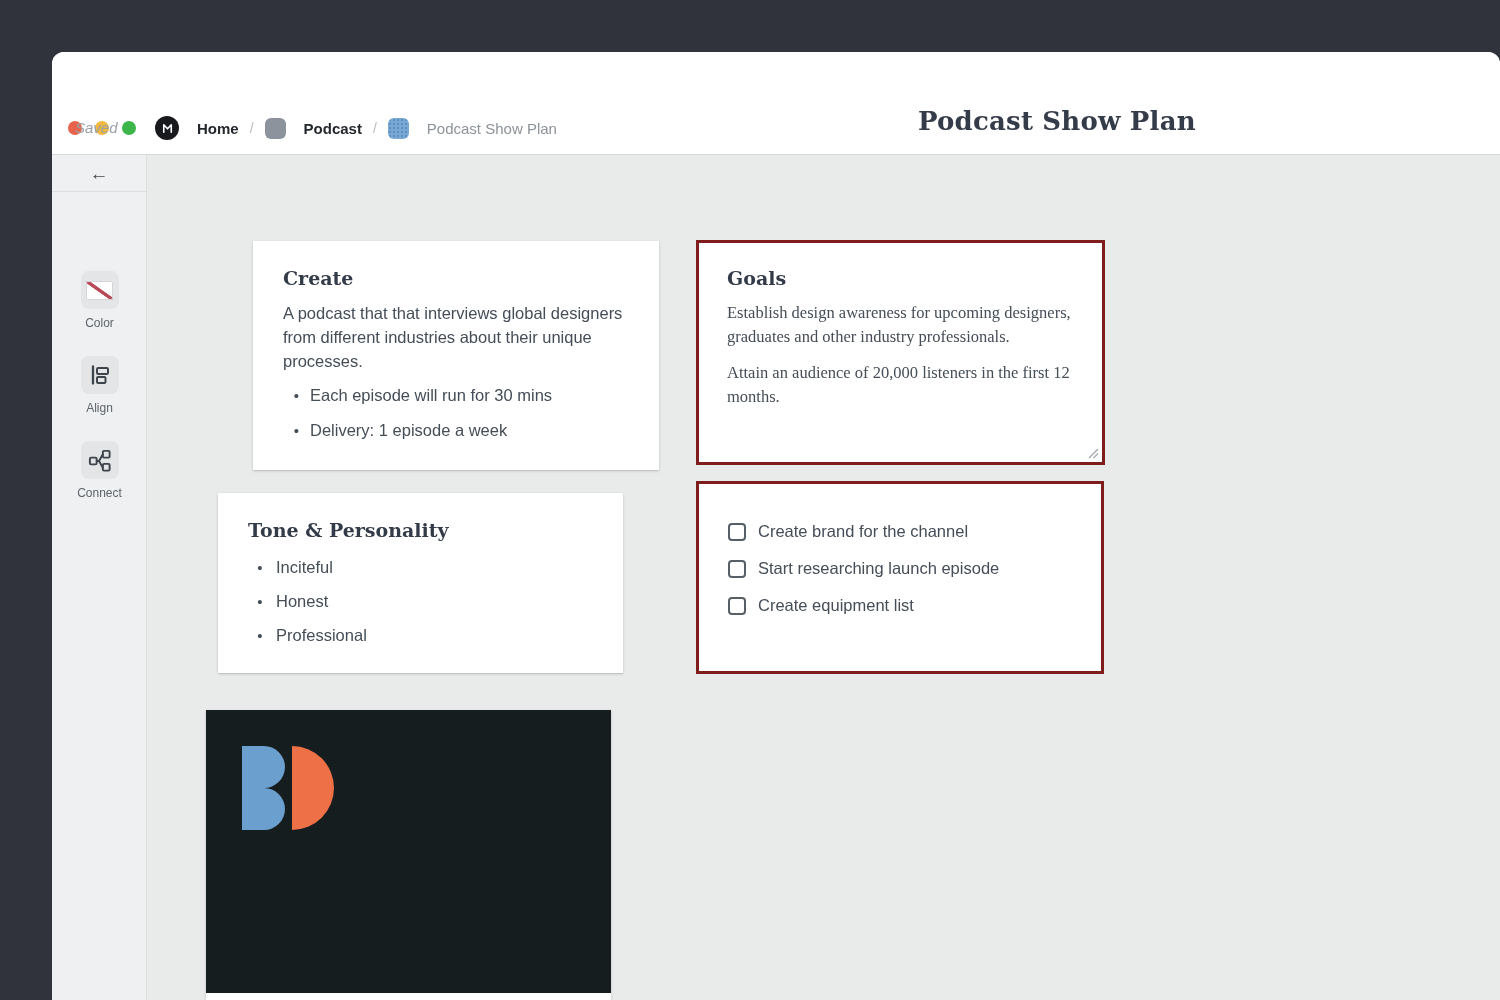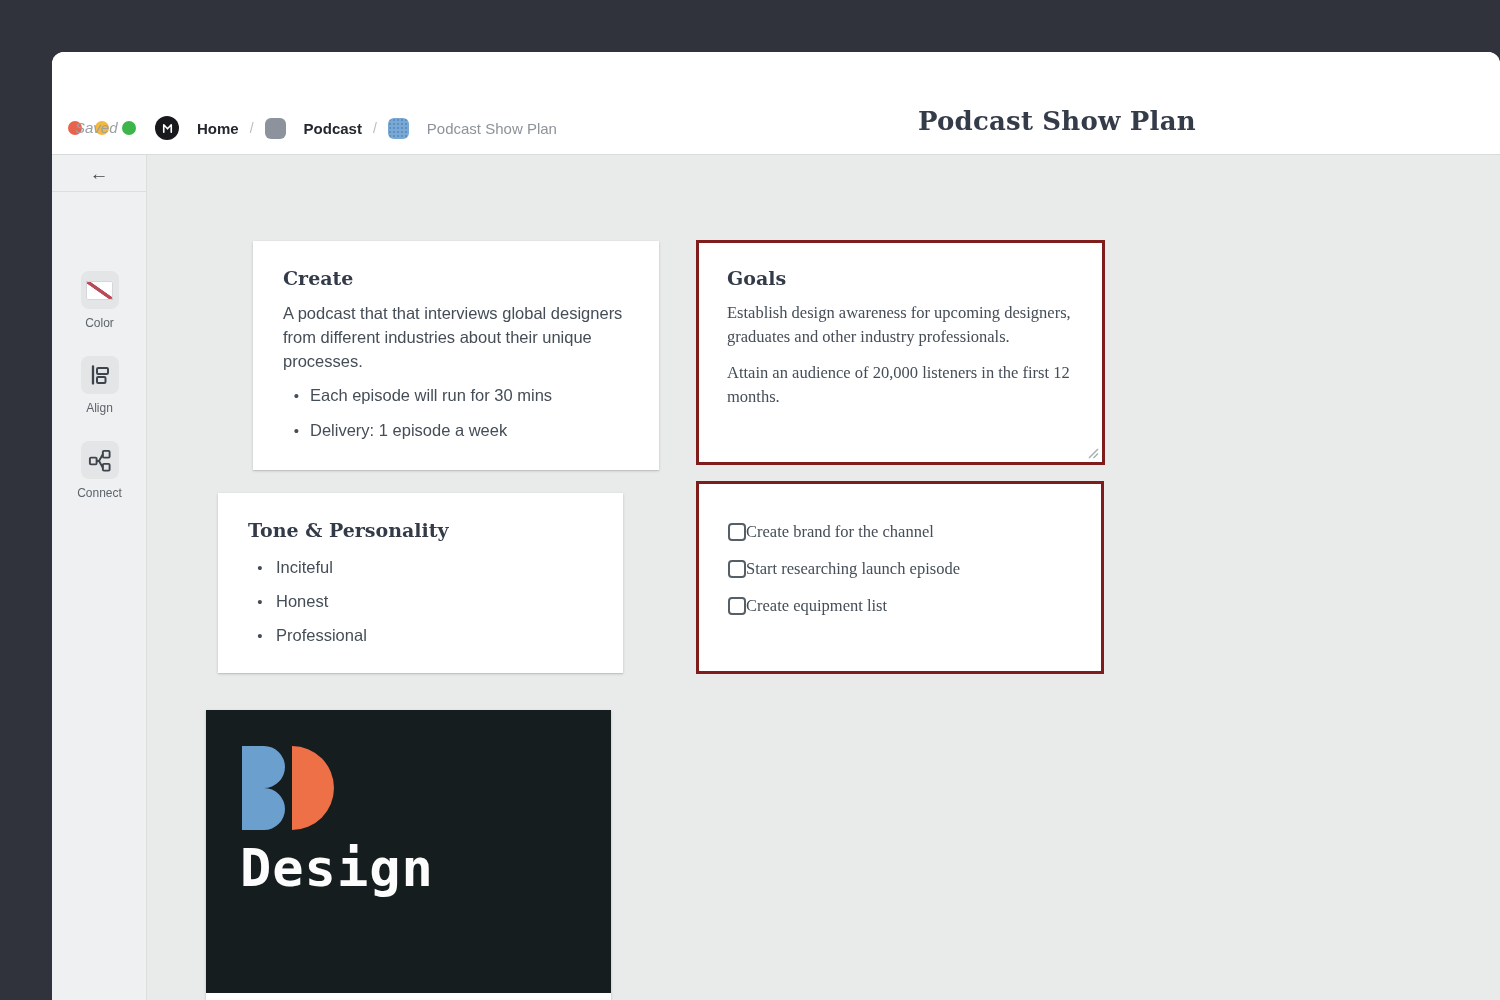--- a/index.html
+++ b/index.html
@@ -60,21 +60,21 @@
   .goals-card { left:549px; top:85px; width:409px; height:225px; padding:24px 14px 24px 28px; }
   .goals-card p { margin-top:12px; width:358px;font-family:Liberation Serif, serif; }
   .resize-handle { position:absolute; right:3px; bottom:3px; width:14px; height:14px; cursor:nwse-resize; }
 
   .tone-card { left:71px; top:338px; width:405px; height:180px; padding:26px 30px; }
   .tone-card .bullet-row { margin-top:9px; line-height:24px; }
   .tone-card .bullet-dot { width:24px; }
   .tone-card .bullet-text { padding-left:4px; }
 
   .deliv-card { left:549px; top:326px; width:408px; height:193px; padding:22px 14px 22px 29px; }
-  .task-row { display:flex; align-items:center; margin-top:14px; height:23px;font-family:Liberation Serif, serif; }
+  .task-row { display:flex; align-items:center; margin-top:14px; gap:12px; height:23px; }
   .checkbox { width:18px; height:18px; border:2px solid #565e66; border-radius:4px; background:#fff;
     cursor:pointer; flex:none; }
   .task-label { font-size:16.5px; color:#454d57; }
 
   .image-card { left:59px; top:555px; width:405px; height:300px; padding:0; }
   .brand-image { width:100%; height:283px; background:#161d1f; position:relative; overflow:hidden; }
   .bd-logo { position:absolute; left:36px; top:36px; }
   .brand-words { position:absolute; left:34px; top:128px; font-family:"DejaVu Sans Mono", monospace;
     font-weight:bold; font-size:52px; line-height:60px; color:#fcfcfc; letter-spacing:1px; }
 
@@ -212,20 +212,19 @@
         </div>
       </div>
 
       <div class="card image-card">
         <div class="brand-image">
           <svg class="bd-logo" width="98" height="84" viewBox="0 0 98 84">
             <path d="M0 0 H22 A21 21 0 0 1 22 42 A21 21 0 0 1 22 84 H0 Z" fill="#6b9fce"></path>
             <path d="M50 0 A42 42 0 0 1 50 84 Z" fill="#ee7046"></path>
           </svg>
           <div class="brand-words">
-            <div>Design</div>
           </div>
         </div>
       </div>
 
     </div>
   </div>
 </div>
 
 </body></html>

